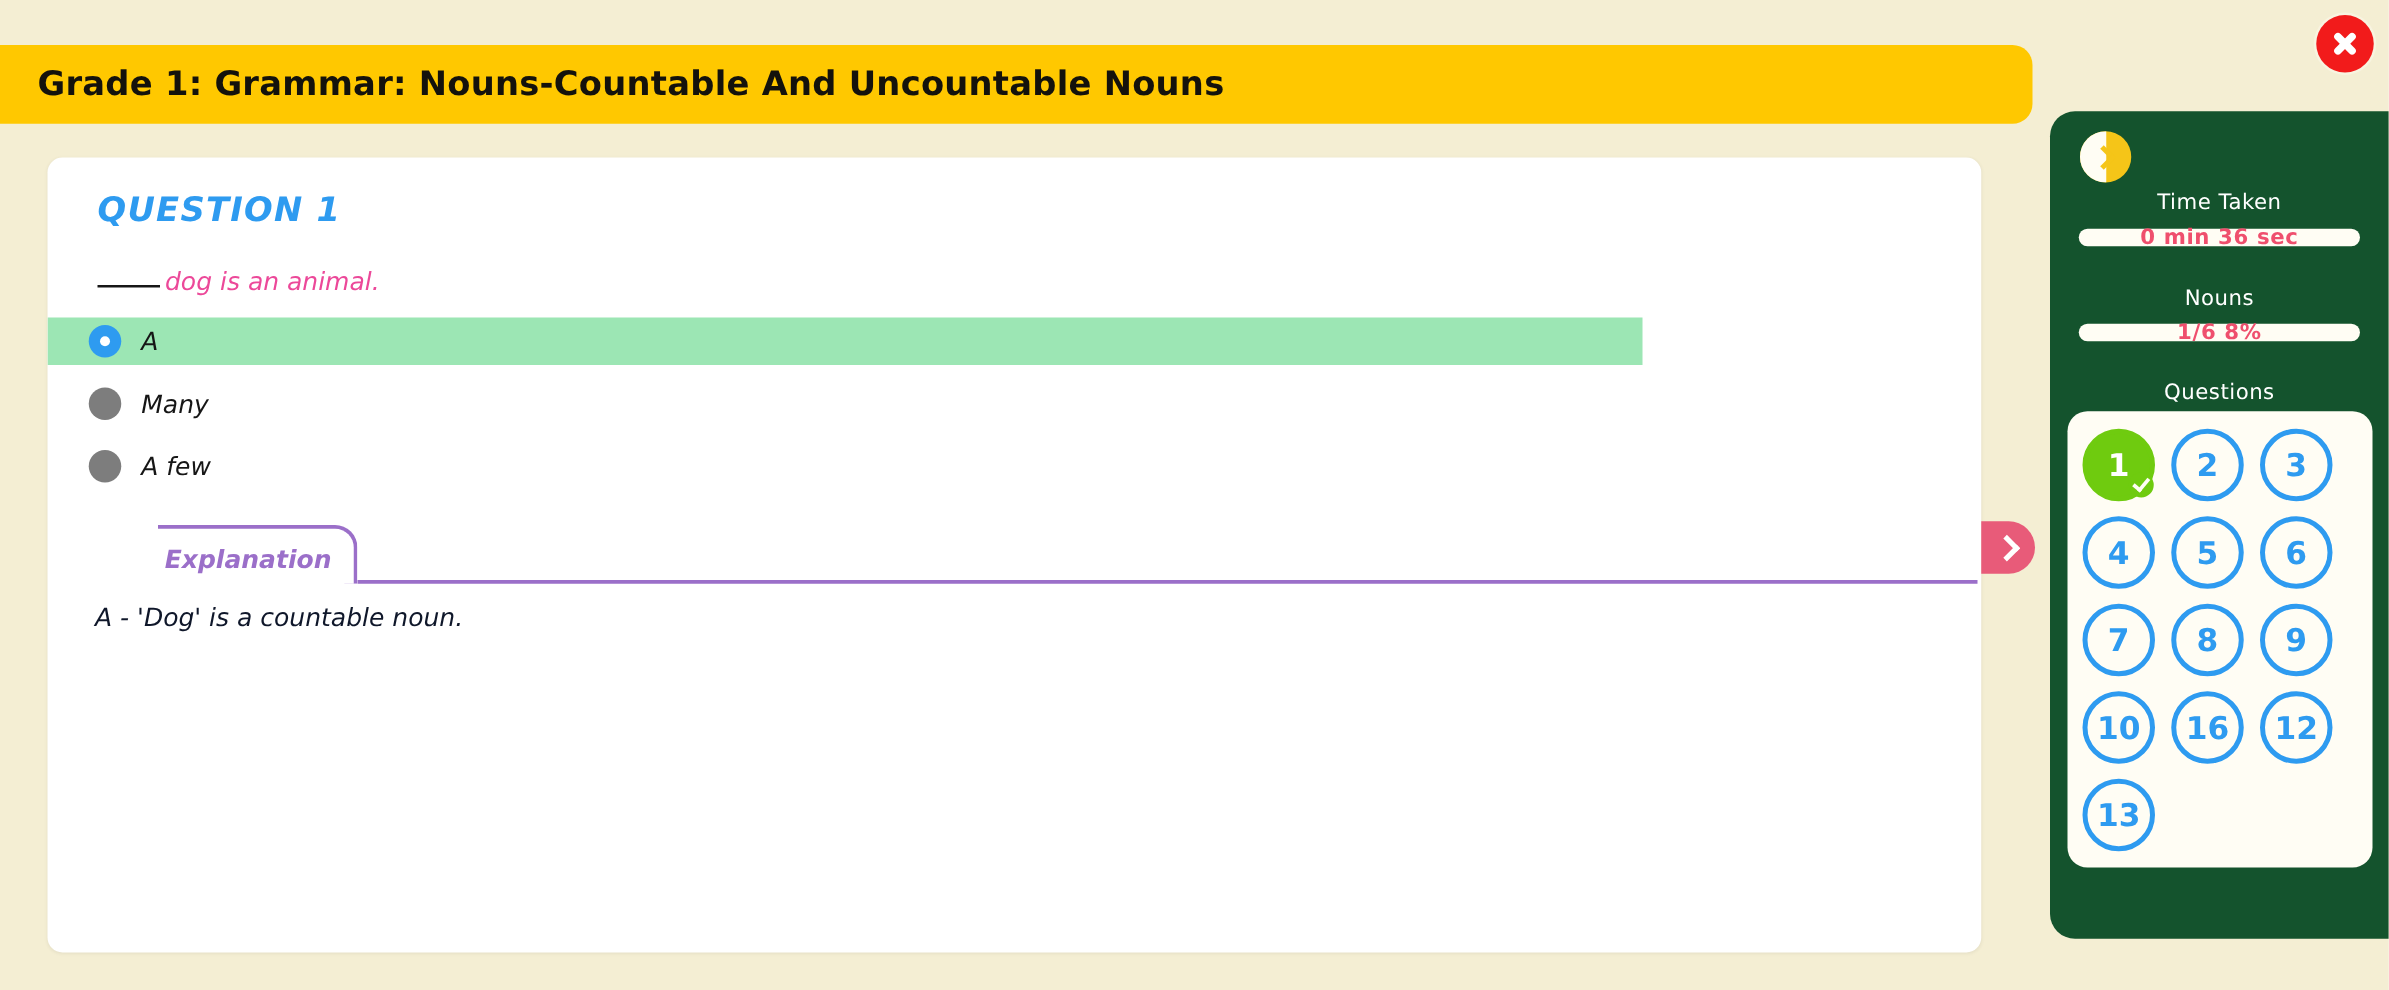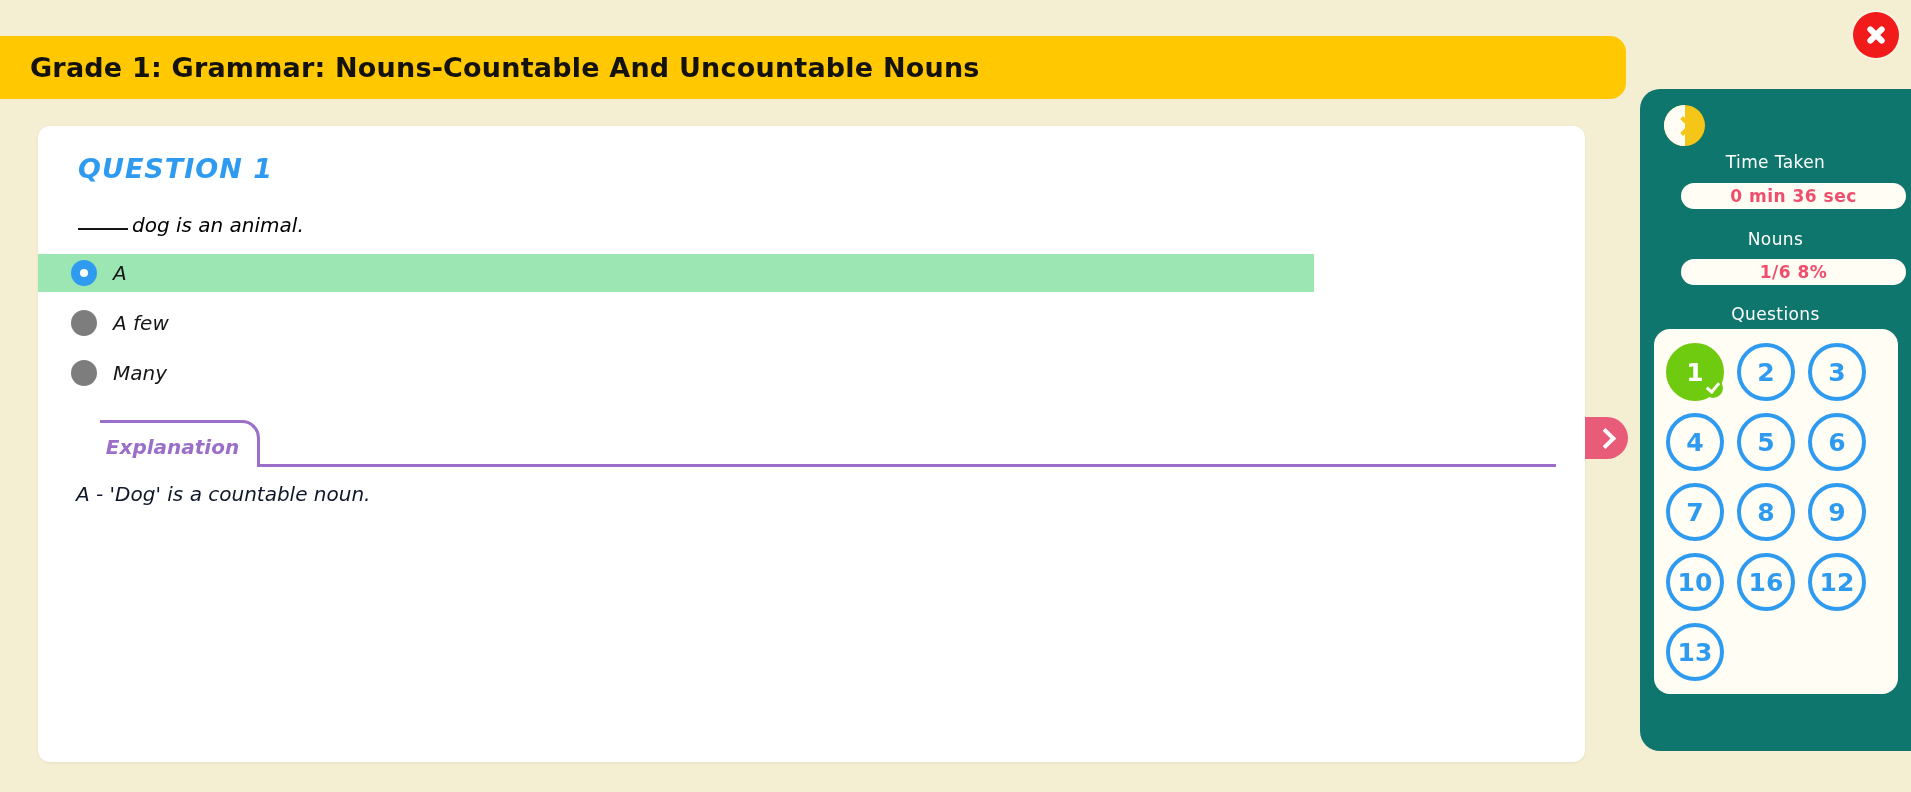--- a/index.html
+++ b/index.html
@@ -99,21 +99,21 @@
     font-size: 27px;
     font-weight: bold;
     color: #2e9bf0;
     letter-spacing: 1px;
   }
   #question-prompt {
     position: absolute;
     left: 40px;
     top: 87px;
     font-size: 20px;
-    color: #000000;
+    color: #ec4899;
   }
   #question-prompt .blank {
     border-bottom: 2px solid #161616;
     display: inline-block;
     width: 50px;
     vertical-align: 2px;
     margin-right: 4px;
   }
 
   
@@ -166,20 +166,21 @@
   #explanation-area {
     position: absolute;
     left: 0;
     top: 294px;
     width: 100%;
   }
   #explanation-tab-wrap {
     position: relative;
     height: 50px;
     width: 1518px;
+    margin-left: 26px;
   }
   #explanation-tab {
     position: absolute;
     left: 62px;
     top: 0;
     width: 160px;
     height: 47px;
     box-sizing: border-box;
     border-top: 3px solid #9b6fc9;
     border-right: 3px solid #9b6fc9;
@@ -237,21 +238,21 @@
     margin-left: -3px;
   }
 
   
   #sidebar {
     position: absolute;
     left: 1640px;
     top: 89px;
     width: 271px;
     height: 662px;
-    background: #0f766e;
+    background: #14532d;
     border-radius: 20px 0 0 20px;
   }
   #sidebar-collapse-btn {
     position: absolute;
     left: 24px;
     top: 16px;
     width: 41px;
     height: 41px;
     border-radius: 50%;
     background: #f5c518;
@@ -287,23 +288,23 @@
     color: #ffffff;
     font-size: 17px;
     letter-spacing: 0.4px;
   }
   #label-time   { top: 63px; }
   #label-score  { top: 140px; }
   #label-questions { top: 215px; }
 
   .side-pill {
     position: absolute;
-    left: 41px;
+    left: 23px;
     width: 225px;
-    height: 26px;
+    height: 14px;
     background: #fffdf4;
     border-radius: 15px;
     display: flex;
     align-items: center;
     justify-content: center;
     color: #ef4f6d;
     font-size: 17px;
     font-weight: bold;
     letter-spacing: 0.5px;
   }
@@ -396,25 +397,25 @@
       <span class="blank"></span><span>dog is an animal.</span>
     </div>
 
     <div id="options-list">
         <div class="option-row selected">
           <span class="radio"></span>
           <span class="option-label">A</span>
         </div>
         <div class="option-row">
           <span class="radio"></span>
-          <span class="option-label">A few</span>
+          <span class="option-label">Many</span>
         </div>
         <div class="option-row">
           <span class="radio"></span>
-          <span class="option-label">Many</span>
+          <span class="option-label">A few</span>
         </div>
       </div>
 
     <div id="explanation-area">
       <div id="explanation-tab-wrap">
         <div id="explanation-tab">
           <span id="explanation-tab-label">Explanation</span>
         </div>
         <div id="explanation-underline"></div>
       </div>

